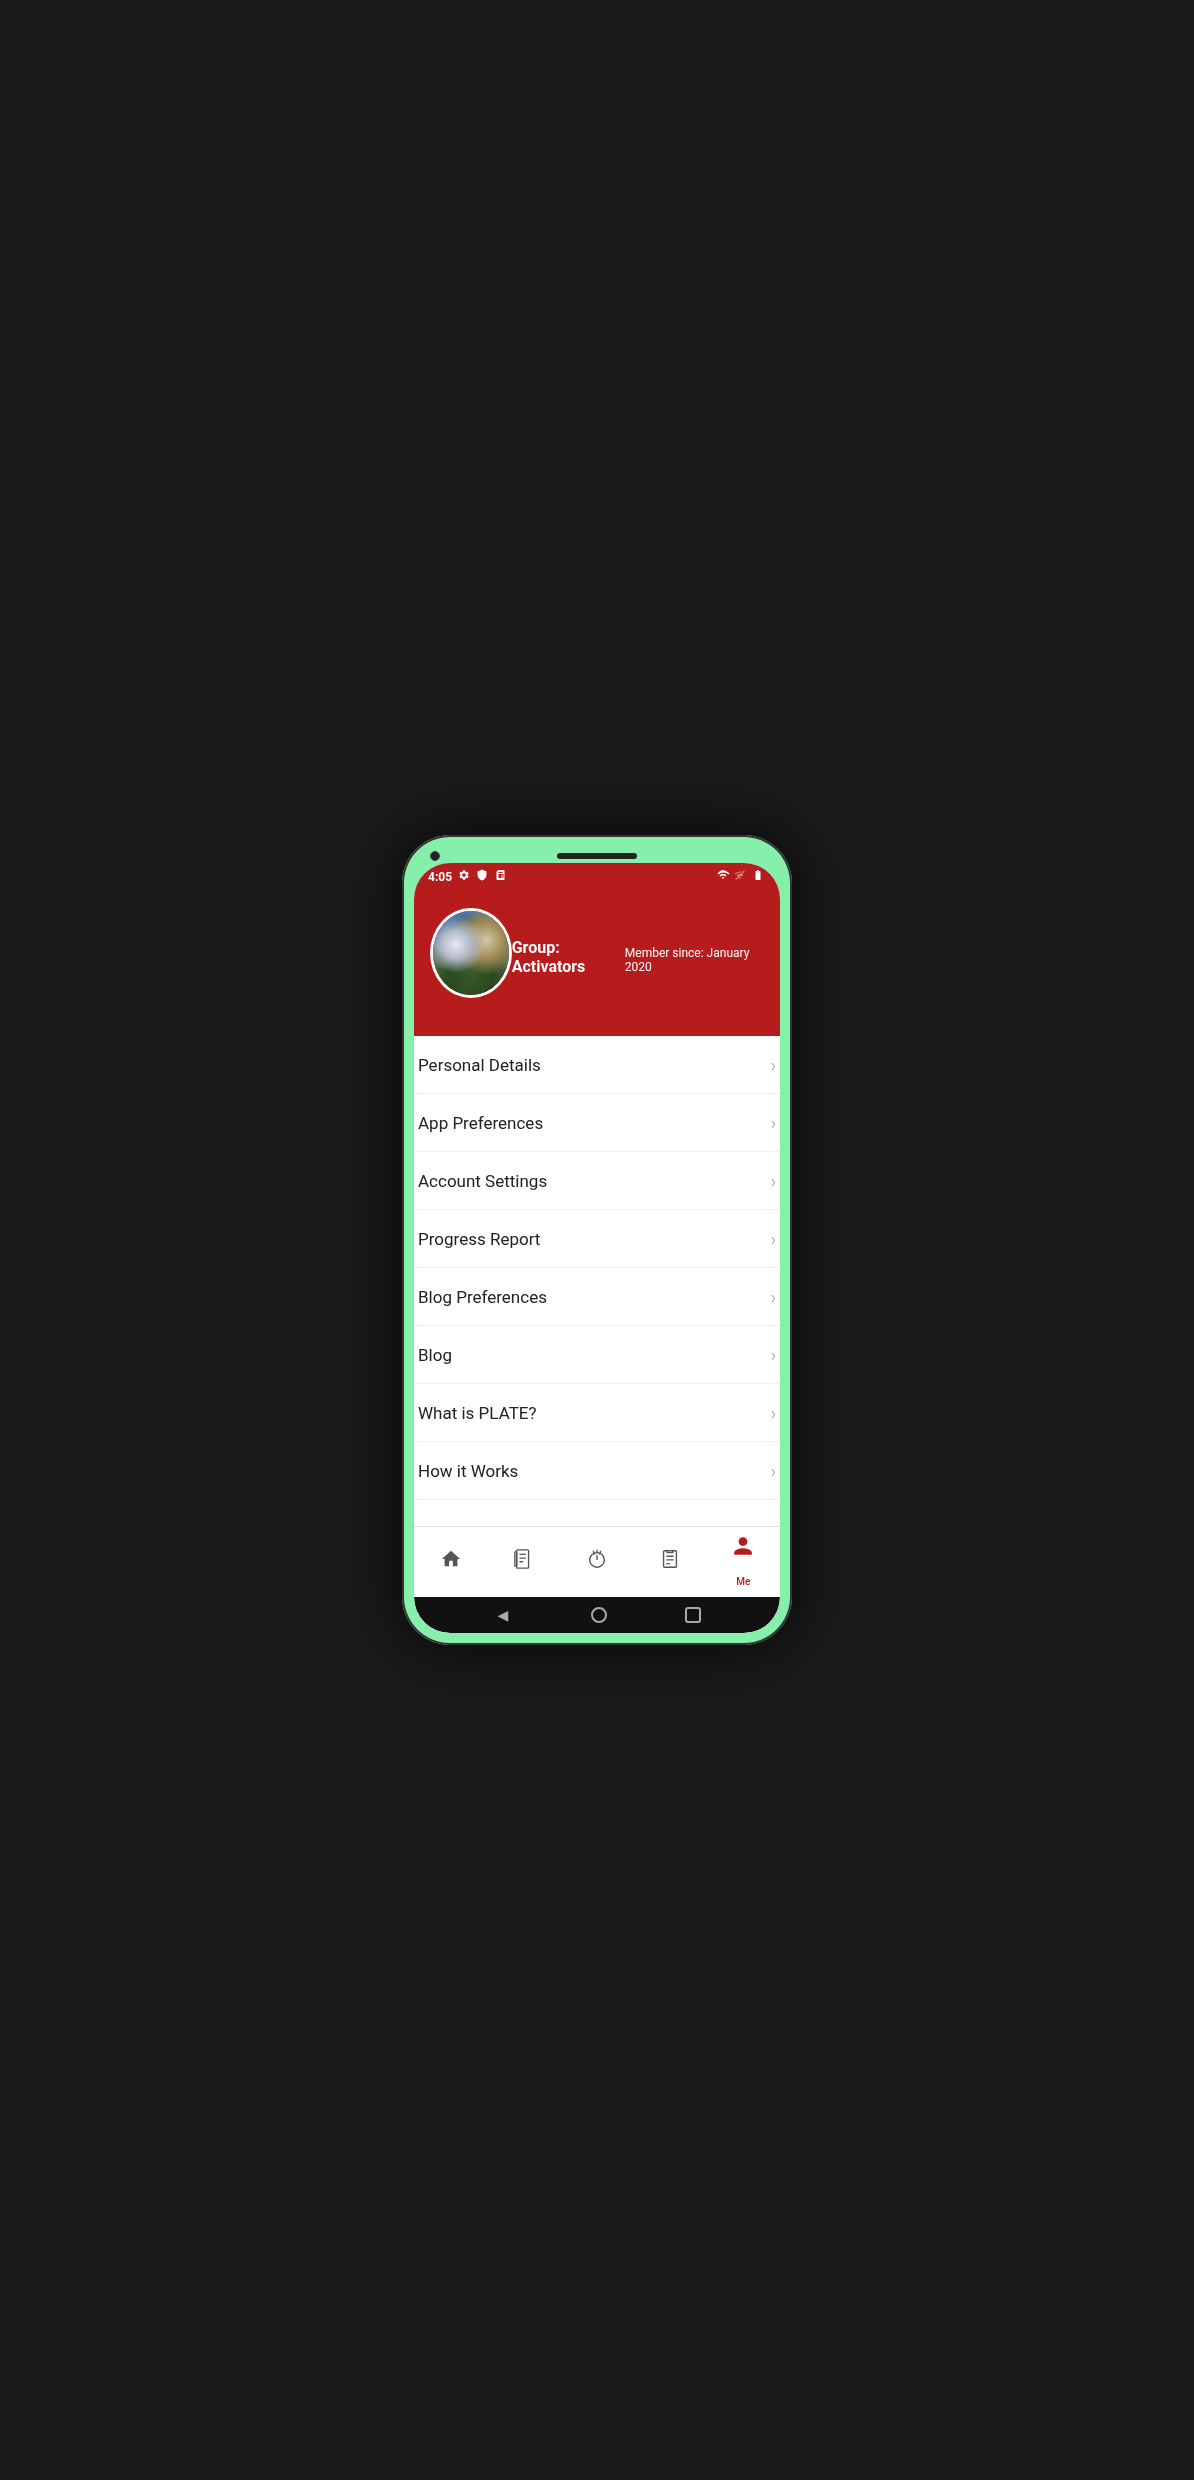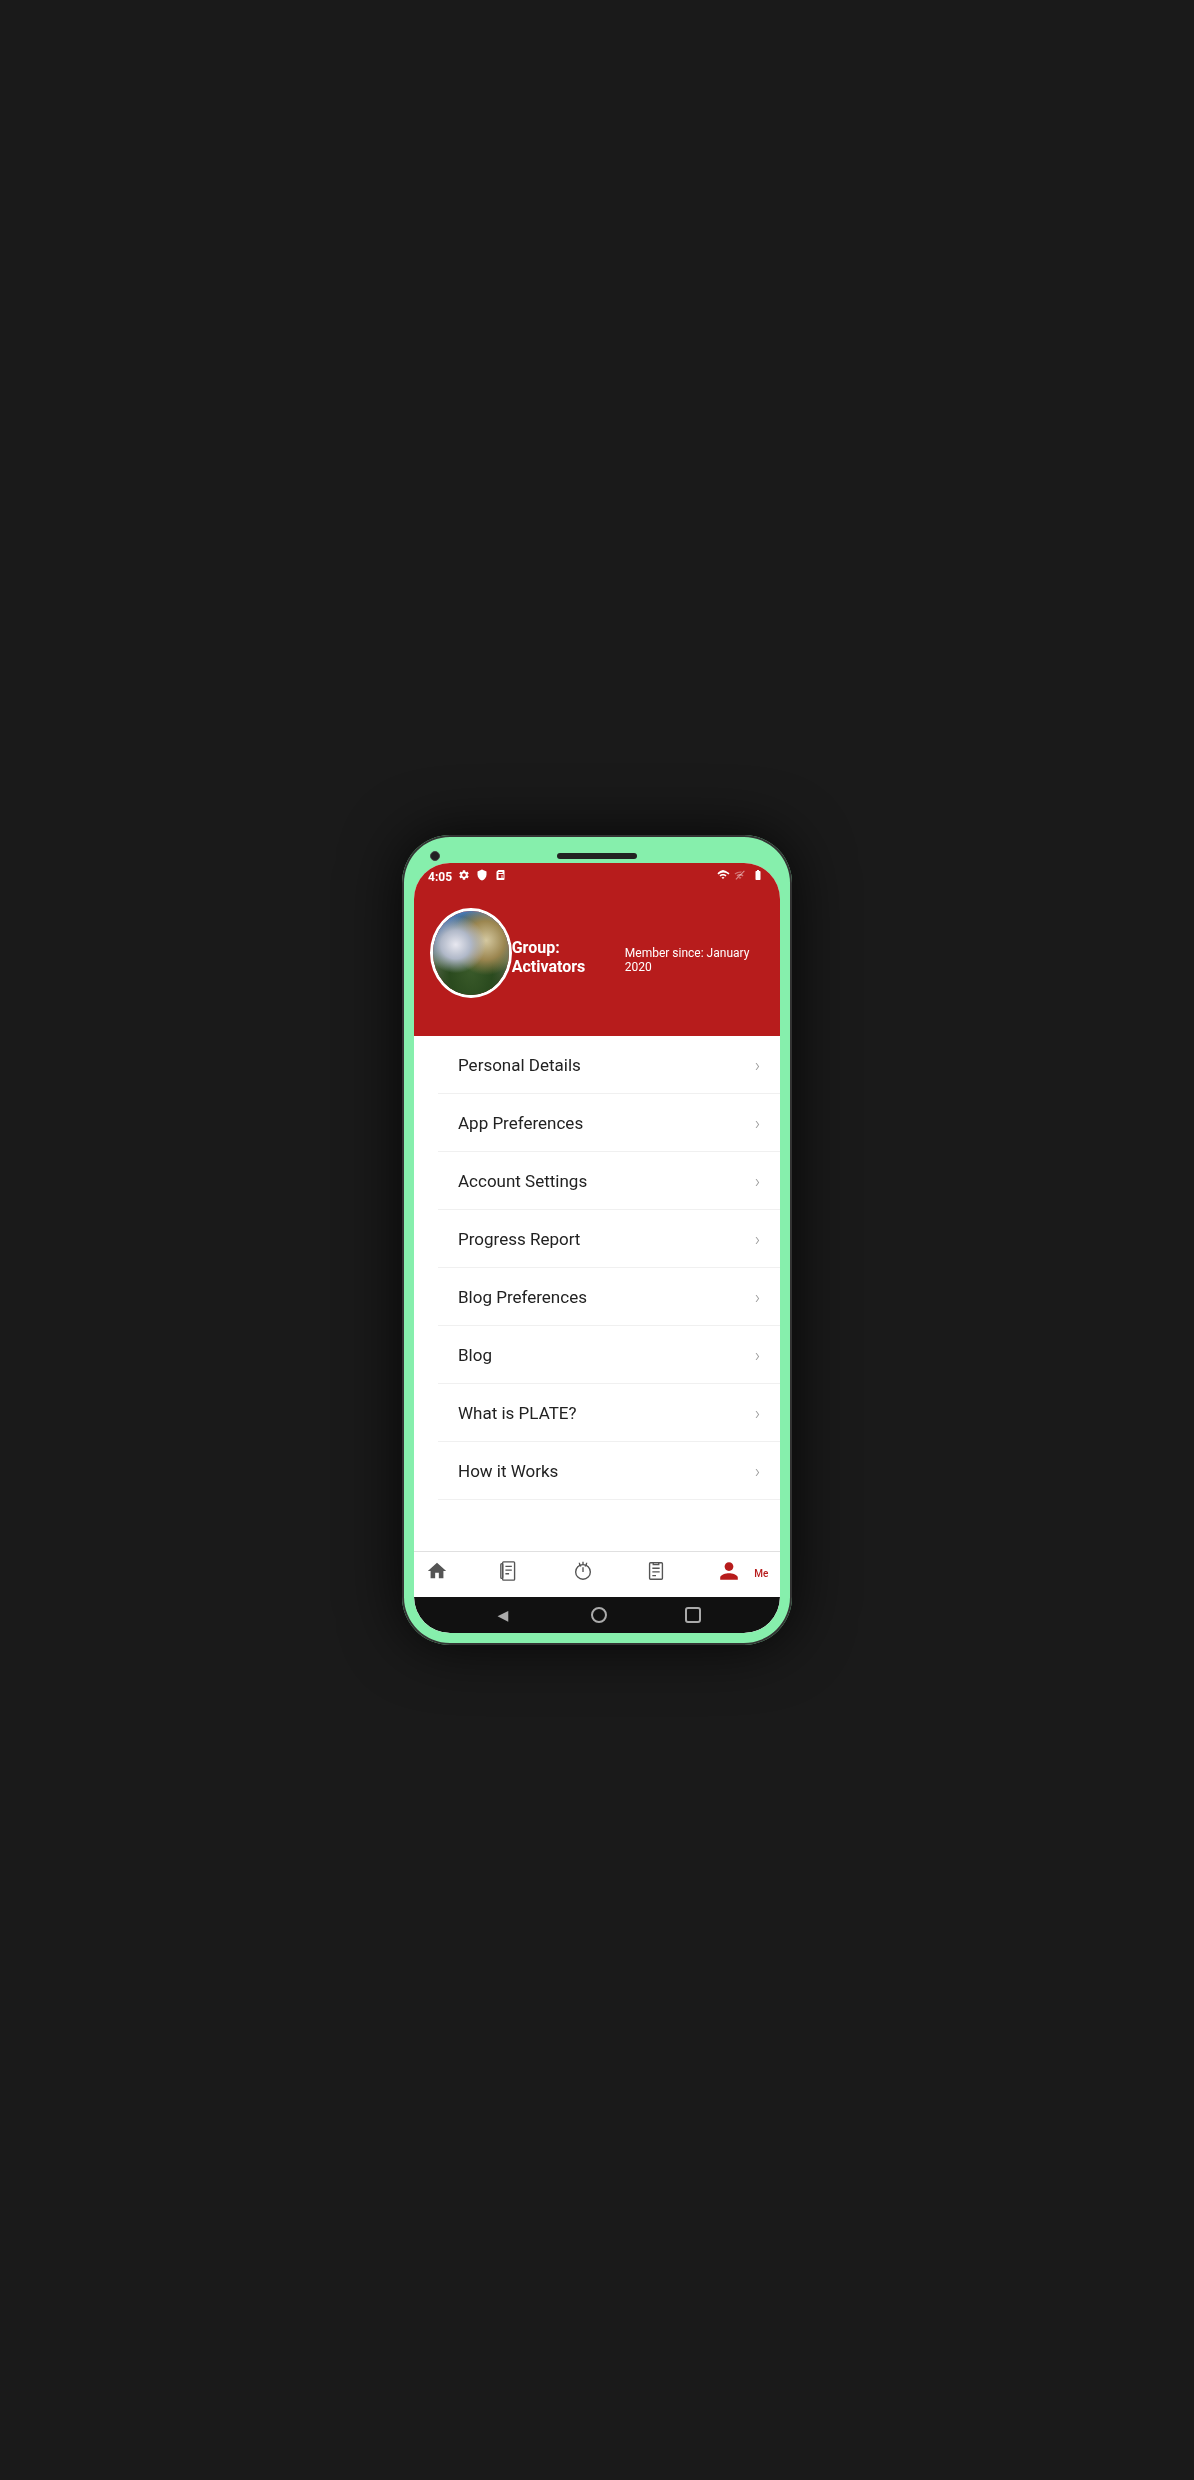--- a/index.html
+++ b/index.html
@@ -135,24 +135,23 @@
     .menu-list {
       flex: 1;
       background: #fff;
       overflow-y: auto;
     }
 
     .menu-item {
       display: flex;
       justify-content: space-between;
       align-items: center;
-      padding: 18px 20px;
+      padding: 18px 4px;
       border-bottom: 1px solid #f0f0f0;
       cursor: pointer;
-      margin-left: 24px;
     }
 
     .menu-label {
       font-size: 17px;
       color: #222;
       font-weight: 400;
     }
 
     .chevron-icon {
       color: #999;
@@ -165,21 +164,21 @@
       background: #fff;
       border-top: 1px solid #e0e0e0;
       display: flex;
       justify-content: space-around;
       align-items: center;
       padding: 8px 0 10px 0;
     }
 
     .nav-item {
       display: flex;
-      flex-direction: row;
+      flex-direction: column;
       align-items: center;
       gap: 14px;
       cursor: pointer;
       min-width: 50px;
     }
 
     .nav-icon {
       font-size: 20px;
       color: #555;
     }

